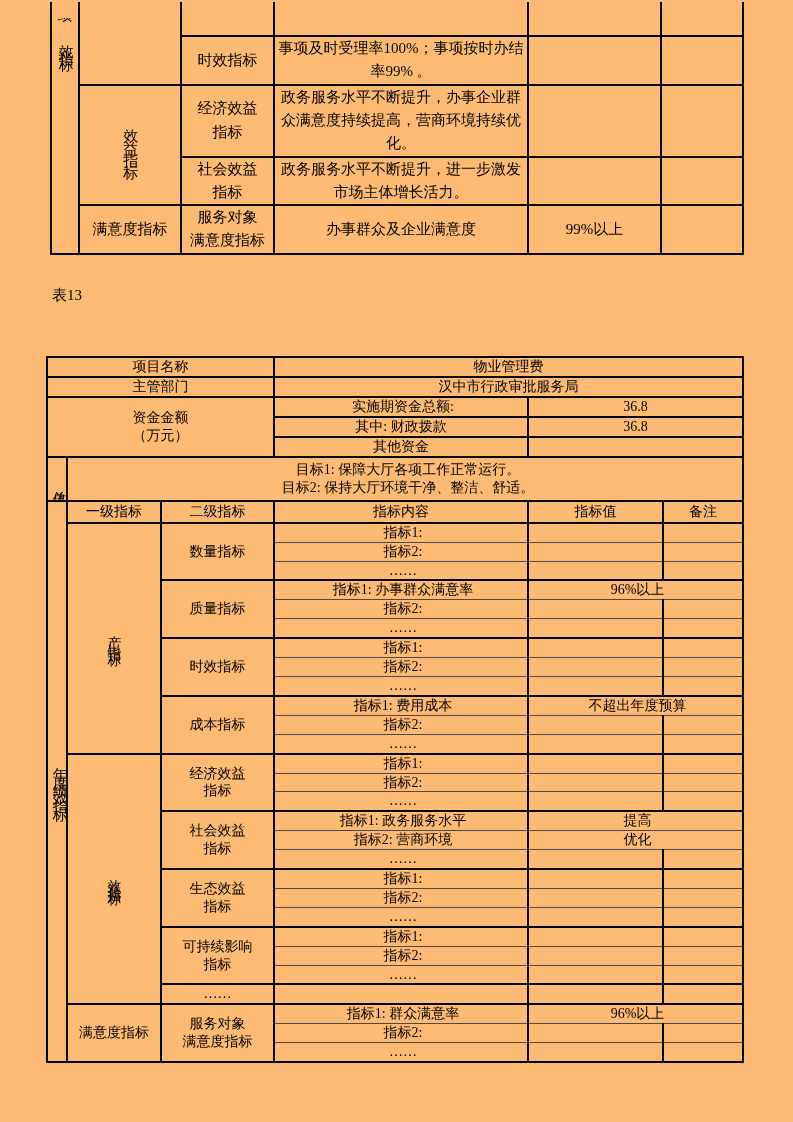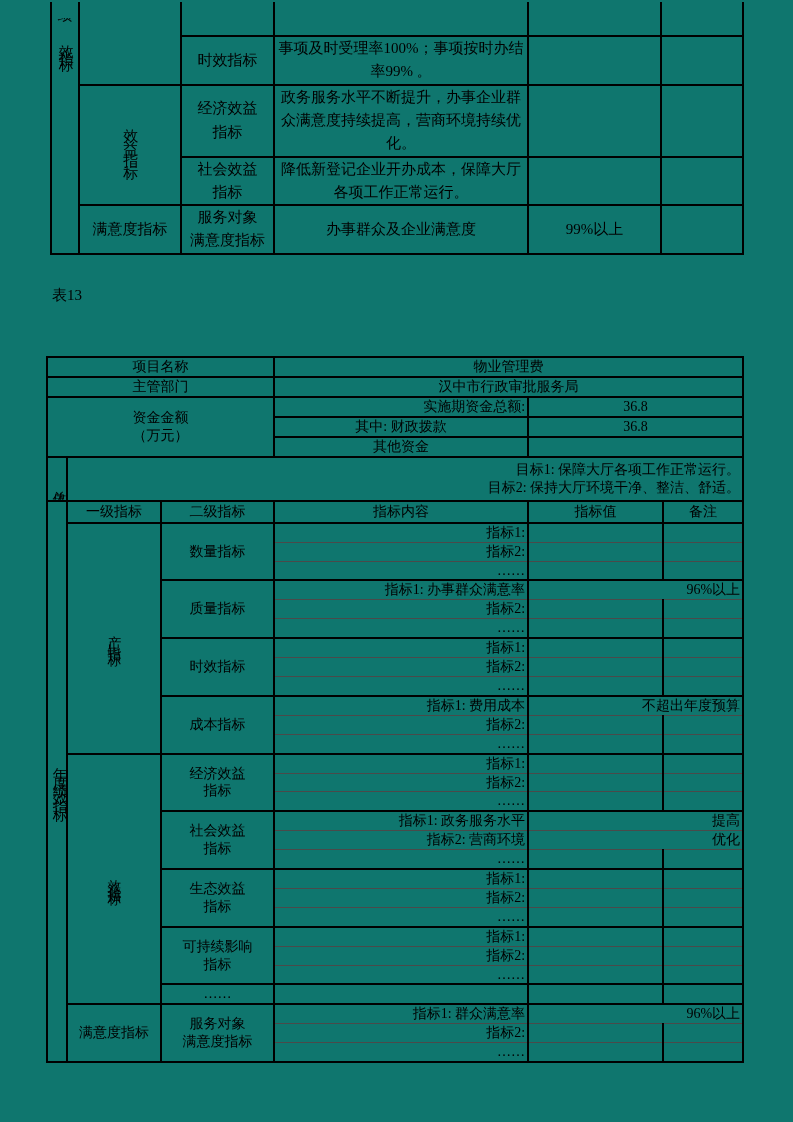--- a/index.html
+++ b/index.html
@@ -1,25 +1,25 @@
 <!DOCTYPE html>
 <html><head>
 <meta charset="utf-8">
 <style>
   html,body{margin:0;padding:0;background:#e8e8e8;}
-  .page{position:relative;width:793px;height:1122px;background:#0f766e;overflow:hidden;
+  .page{position:relative;width:793px;height:1122px;background:#fdba74;overflow:hidden;
         font-family:"Liberation Serif","DejaVu Serif",serif;color:#000;}
   table{border-collapse:collapse;table-layout:fixed;}
   td{border:2px solid #000;padding:0 2px;text-align:center;vertical-align:middle;
      font-size:14px;line-height:1.28;overflow:hidden;}
   .toptbl td{font-size:15px;line-height:1.55;}
   .no-t{border-top:none !important;}
   .bt1{border-top:1px solid #4a4a4a;}
   .bb1{border-bottom:1px solid #4a4a4a;}
-  .left{text-align:right;padding-left:6px;}
+  .left{text-align:center;padding-left:6px;}
   .pre{white-space:pre-wrap;}
   .vtext{writing-mode:vertical-lr;text-orientation:upright;display:inline-block;}
   .ls2{letter-spacing:2px;} .ls4{letter-spacing:4px;} .ls6{letter-spacing:6px;}
   .ls8{letter-spacing:8px;} .ls12{letter-spacing:12px;}
   .sidecell{vertical-align:top;padding-top:16px;}
   .char-clip{height:9px;overflow:hidden;display:flex;align-items:flex-end;
              justify-content:center;margin-bottom:6px;}
   .tbl-label{position:absolute;left:52px;top:286px;font-size:15px;}
   .doc-title{position:absolute;left:46px;top:303px;width:620px;text-align:center;
              font-size:21px;font-weight:bold;white-space:pre;}
@@ -65,21 +65,21 @@
       </td>
       <td class="pre">经济效益
 指标</td>
       <td>政务服务水平不断提升，办事企业群众满意度持续提高，营商环境持续优化。</td>
       <td></td>
       <td></td>
     </tr>
     <tr style="height:48px">
       <td class="pre">社会效益
 指标</td>
-      <td>降低新登记企业开办成本，保障大厅各项工作正常运行。</td>
+      <td>政务服务水平不断提升，进一步激发市场主体增长活力。</td>
       <td></td>
       <td></td>
     </tr>
     <tr style="height:40px">
       <td>满意度指标</td>
       <td class="pre">服务对象
 满意度指标</td>
       <td>办事群众及企业满意度</td>
       <td>99%以上</td>
       <td></td>

